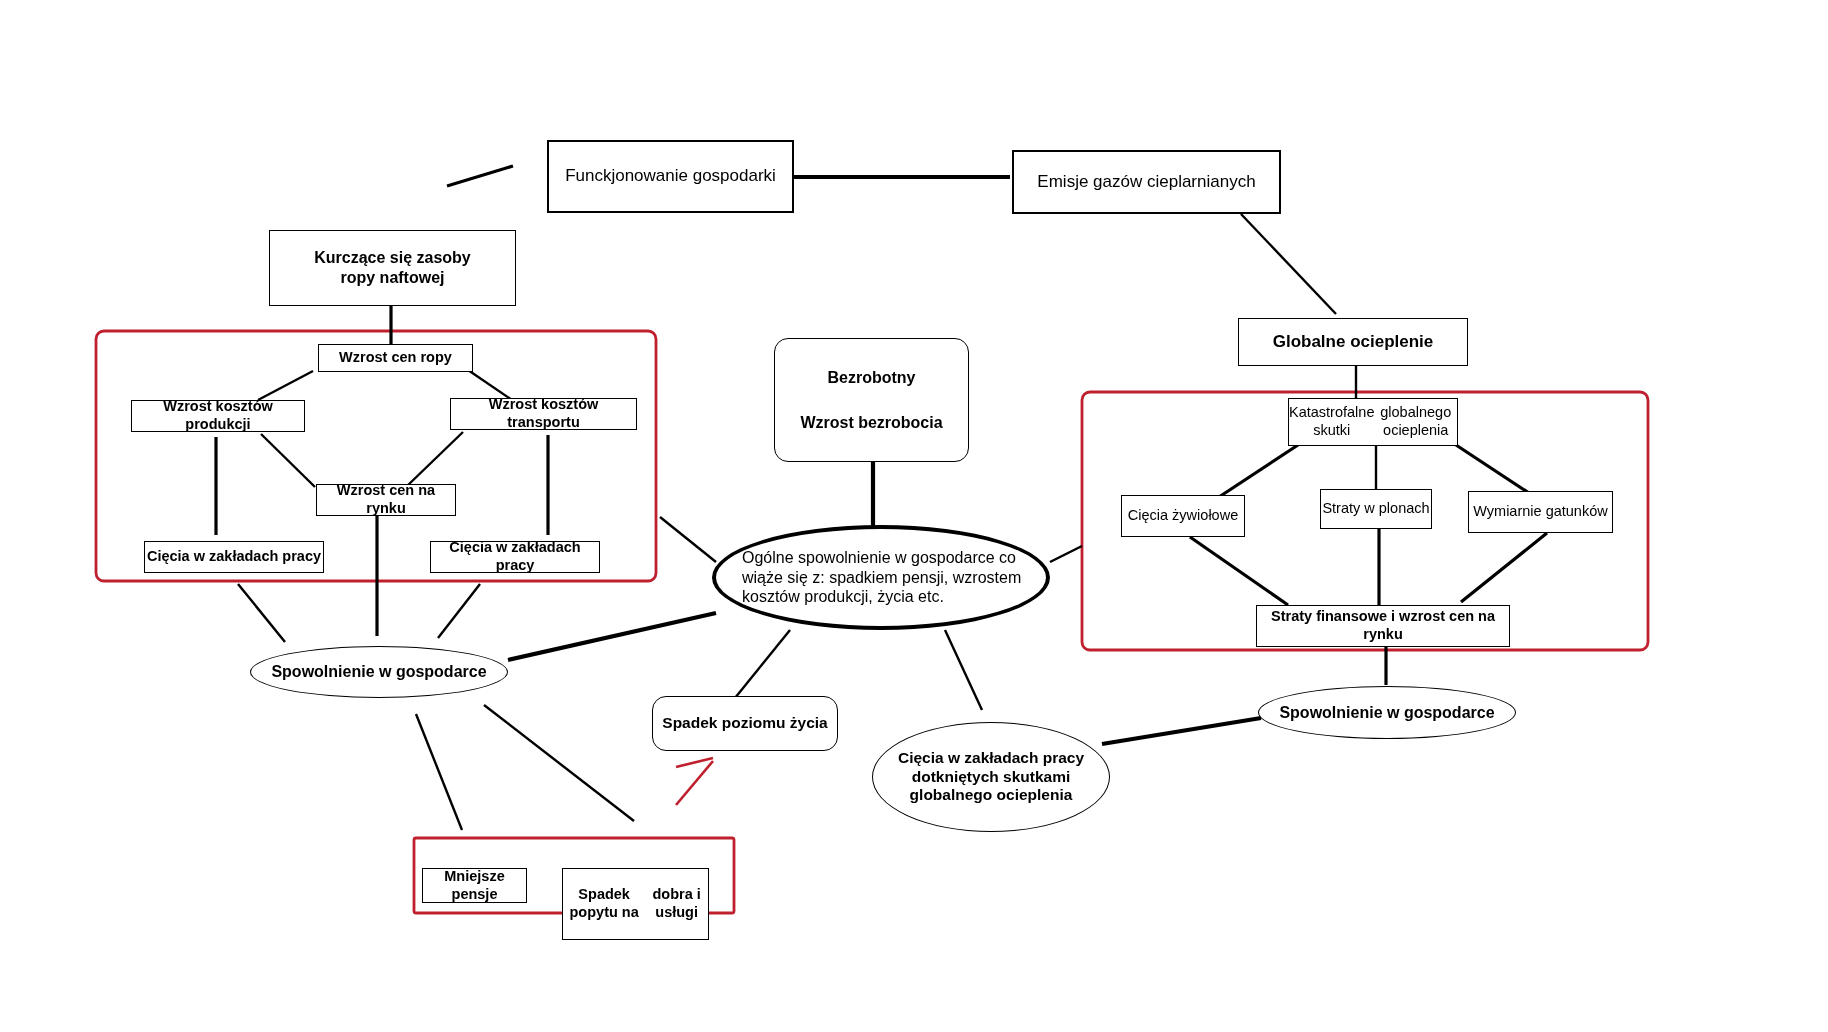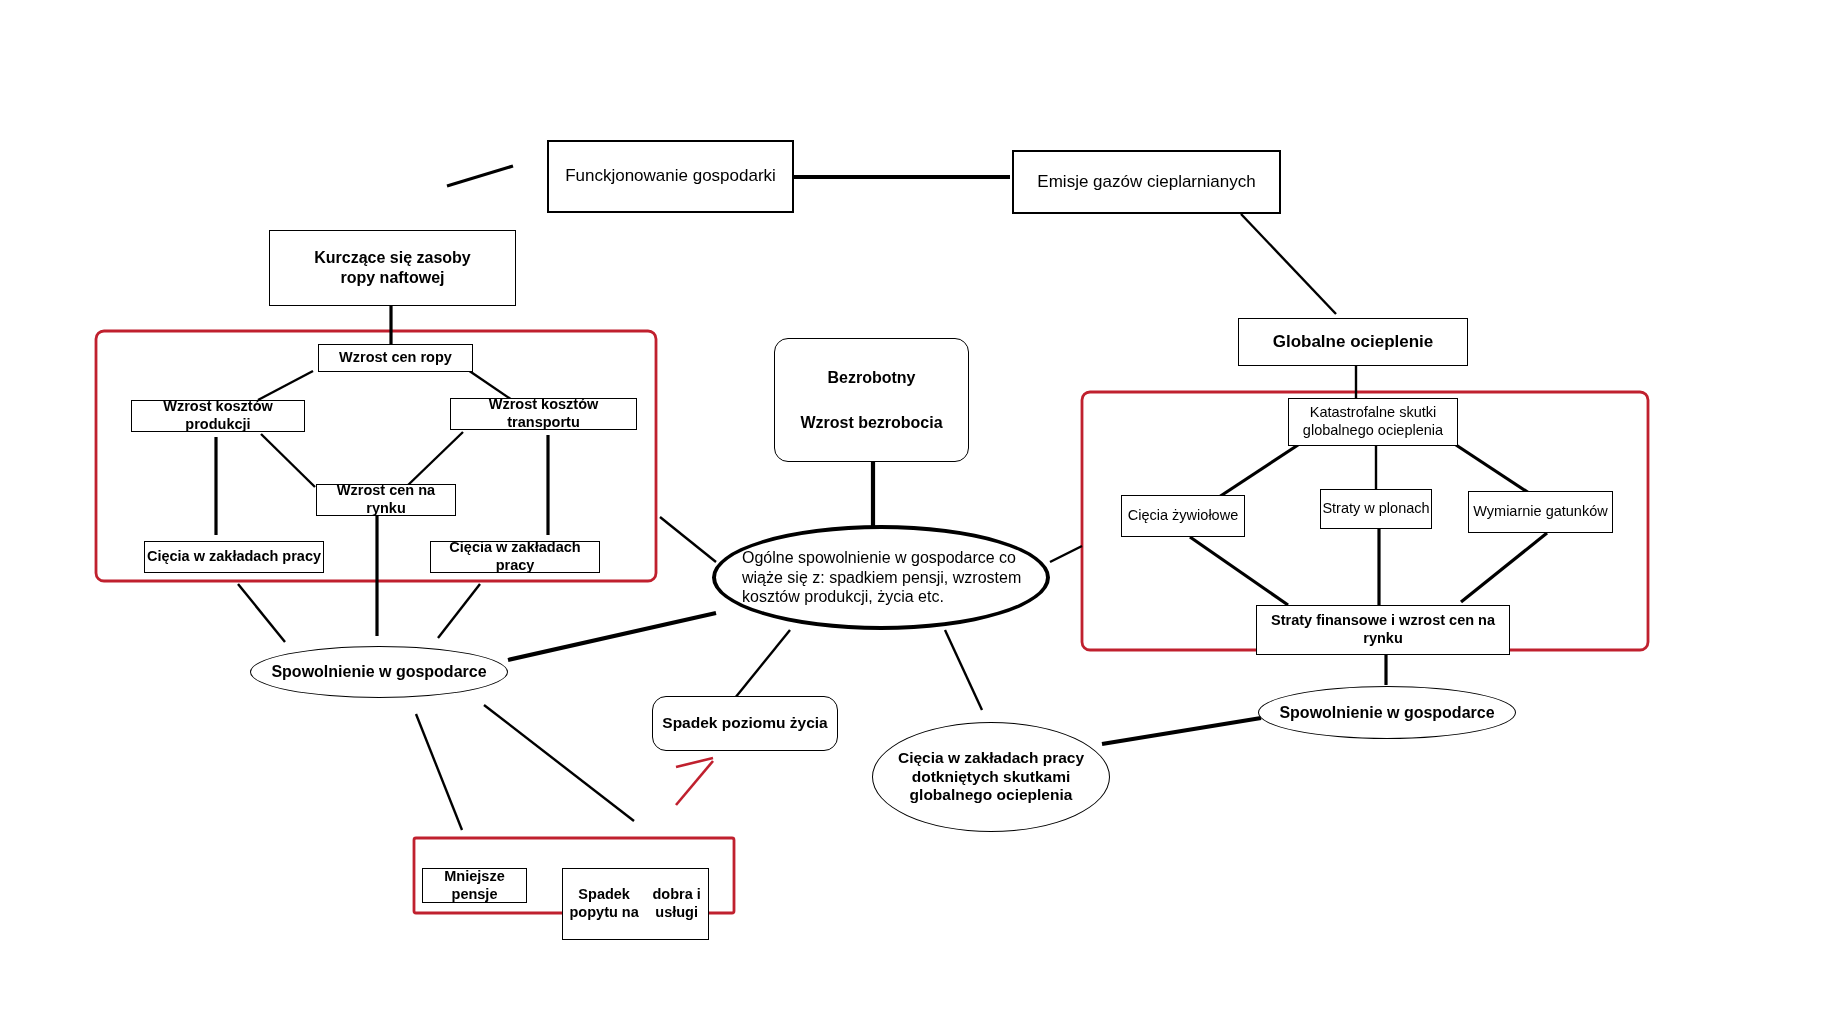--- a/index.html
+++ b/index.html
@@ -204,38 +204,38 @@
   <div class="node ellipse-thick f16" style="left:712px; top:525px; width:338px; height:105px; flex-direction:column; align-items:flex-start; padding-left:26px; justify-content:center;">
     <span>Ogólne spowolnienie w gospodarce co</span>
     <span>wiąże się z: spadkiem pensji, wzrostem</span>
     <span>kosztów produkcji, życia etc.</span>
   </div>
 
   <div class="node rect f17 bold" style="left:1238px; top:318px; width:230px; height:48px;">
     <span>Globalne ocieplenie</span>
   </div>
 
-  <div class="node rect f14" style="left:1288px; top:398px; width:170px; height:48px; flex-direction:column;">
+  <div class="node rect f14" style="left:1288px; top:398px; width:170px; height:48px; flex-direction:row;">
     <span>Katastrofalne skutki</span>
     <span>globalnego ocieplenia</span>
   </div>
 
   <div class="node rect f14" style="left:1121px; top:495px; width:124px; height:42px;">
     <span>Cięcia żywiołowe</span>
   </div>
 
   <div class="node rect f14" style="left:1320px; top:489px; width:112px; height:40px;">
     <span>Straty w plonach</span>
   </div>
 
   <div class="node rect f14" style="left:1468px; top:491px; width:145px; height:42px;">
     <span>Wymiarnie gatunków</span>
   </div>
 
-  <div class="node rect f14 bold" style="left:1256px; top:605px; width:254px; height:50px;">
+  <div class="node rect f14 bold" style="left:1256px; top:605px; width:254px; height:42px;">
     <span>Straty finansowe i wzrost cen na rynku</span>
   </div>
 
   <div class="node ellipse f16 bold" style="left:1258px; top:686px; width:258px; height:53px;">
     <span>Spowolnienie w gospodarce</span>
   </div>
 
   <div class="node ellipse f15 bold" style="left:872px; top:722px; width:238px; height:110px; flex-direction:column;">
     <span>Cięcia w zakładach pracy</span>
     <span>dotkniętych skutkami</span>

